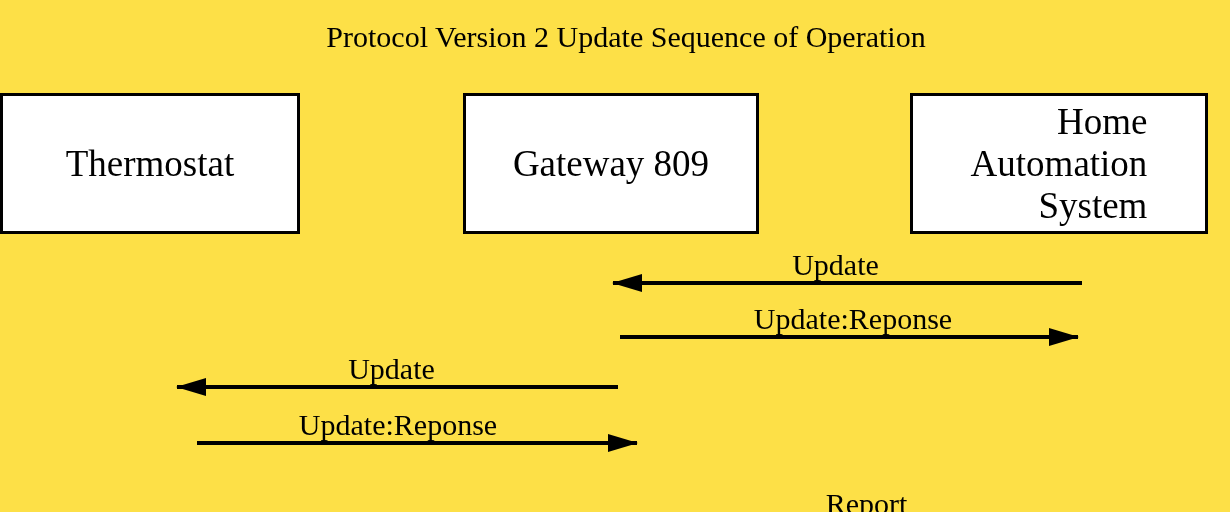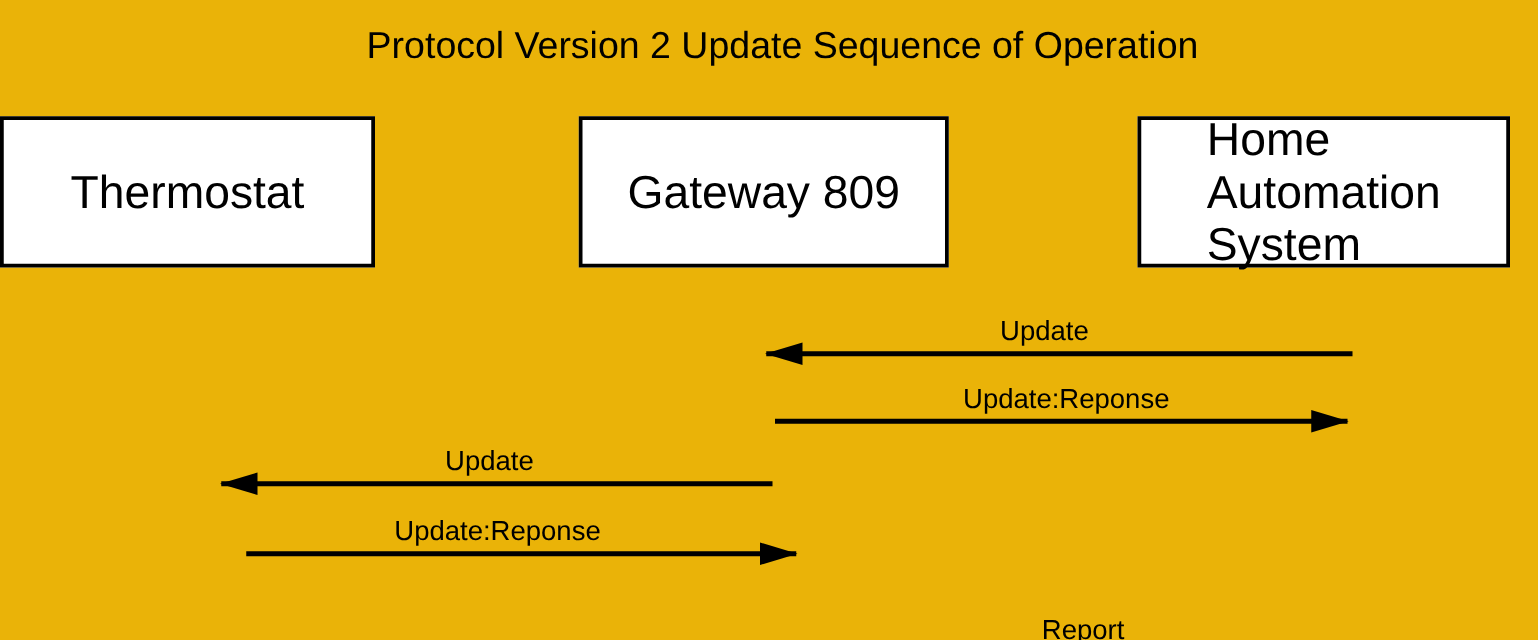--- a/index.html
+++ b/index.html
@@ -4,61 +4,61 @@
 <style>
   html, body {
     margin: 0;
     padding: 0;
     background: #ffffff;
   }
   .canvas {
     position: relative;
     width: 1230px;
     height: 512px;
-    background: #eab308;
+    background: #fde047;
     color: #000000;
-    font-family: Liberation Sans, sans-serif;
+    font-family: Liberation Serif, serif;
     overflow: hidden;
   }
   .title {
     position: absolute;
     top: 20px;
     left: 22px;
     right: 0;
     text-align: center;
     font-size: 30px;
     line-height: 34px;
     white-space: nowrap;
   }
   .box {
     position: absolute;
     top: 93px;
-    height: 121px;
+    height: 141px;
     box-sizing: border-box;
     border: 3px solid #000000;
     background: #ffffff;
     display: flex;
     align-items: center;
     justify-content: center;
-    text-align: left;
+    text-align: right;
   }
   .box .box-label {
     font-size: 37px;
     line-height: 42px;
     white-space: pre-line;
   }
   .box-thermostat { left: 0;  width: 300px; }
   .box-gateway    { left: 463px; width: 296px; }
   .box-has        { left: 910px; width: 298px; }
 
   .msg {
     position: absolute;
   }
   .msg-label {
-    font-size: 22px;
+    font-size: 30px;
     line-height: 32px;
     height: 32px;
     text-align: center;
     white-space: nowrap;
   }
   .arrow-line {
     position: relative;
     height: 4px;
     background: #000000;
   }

